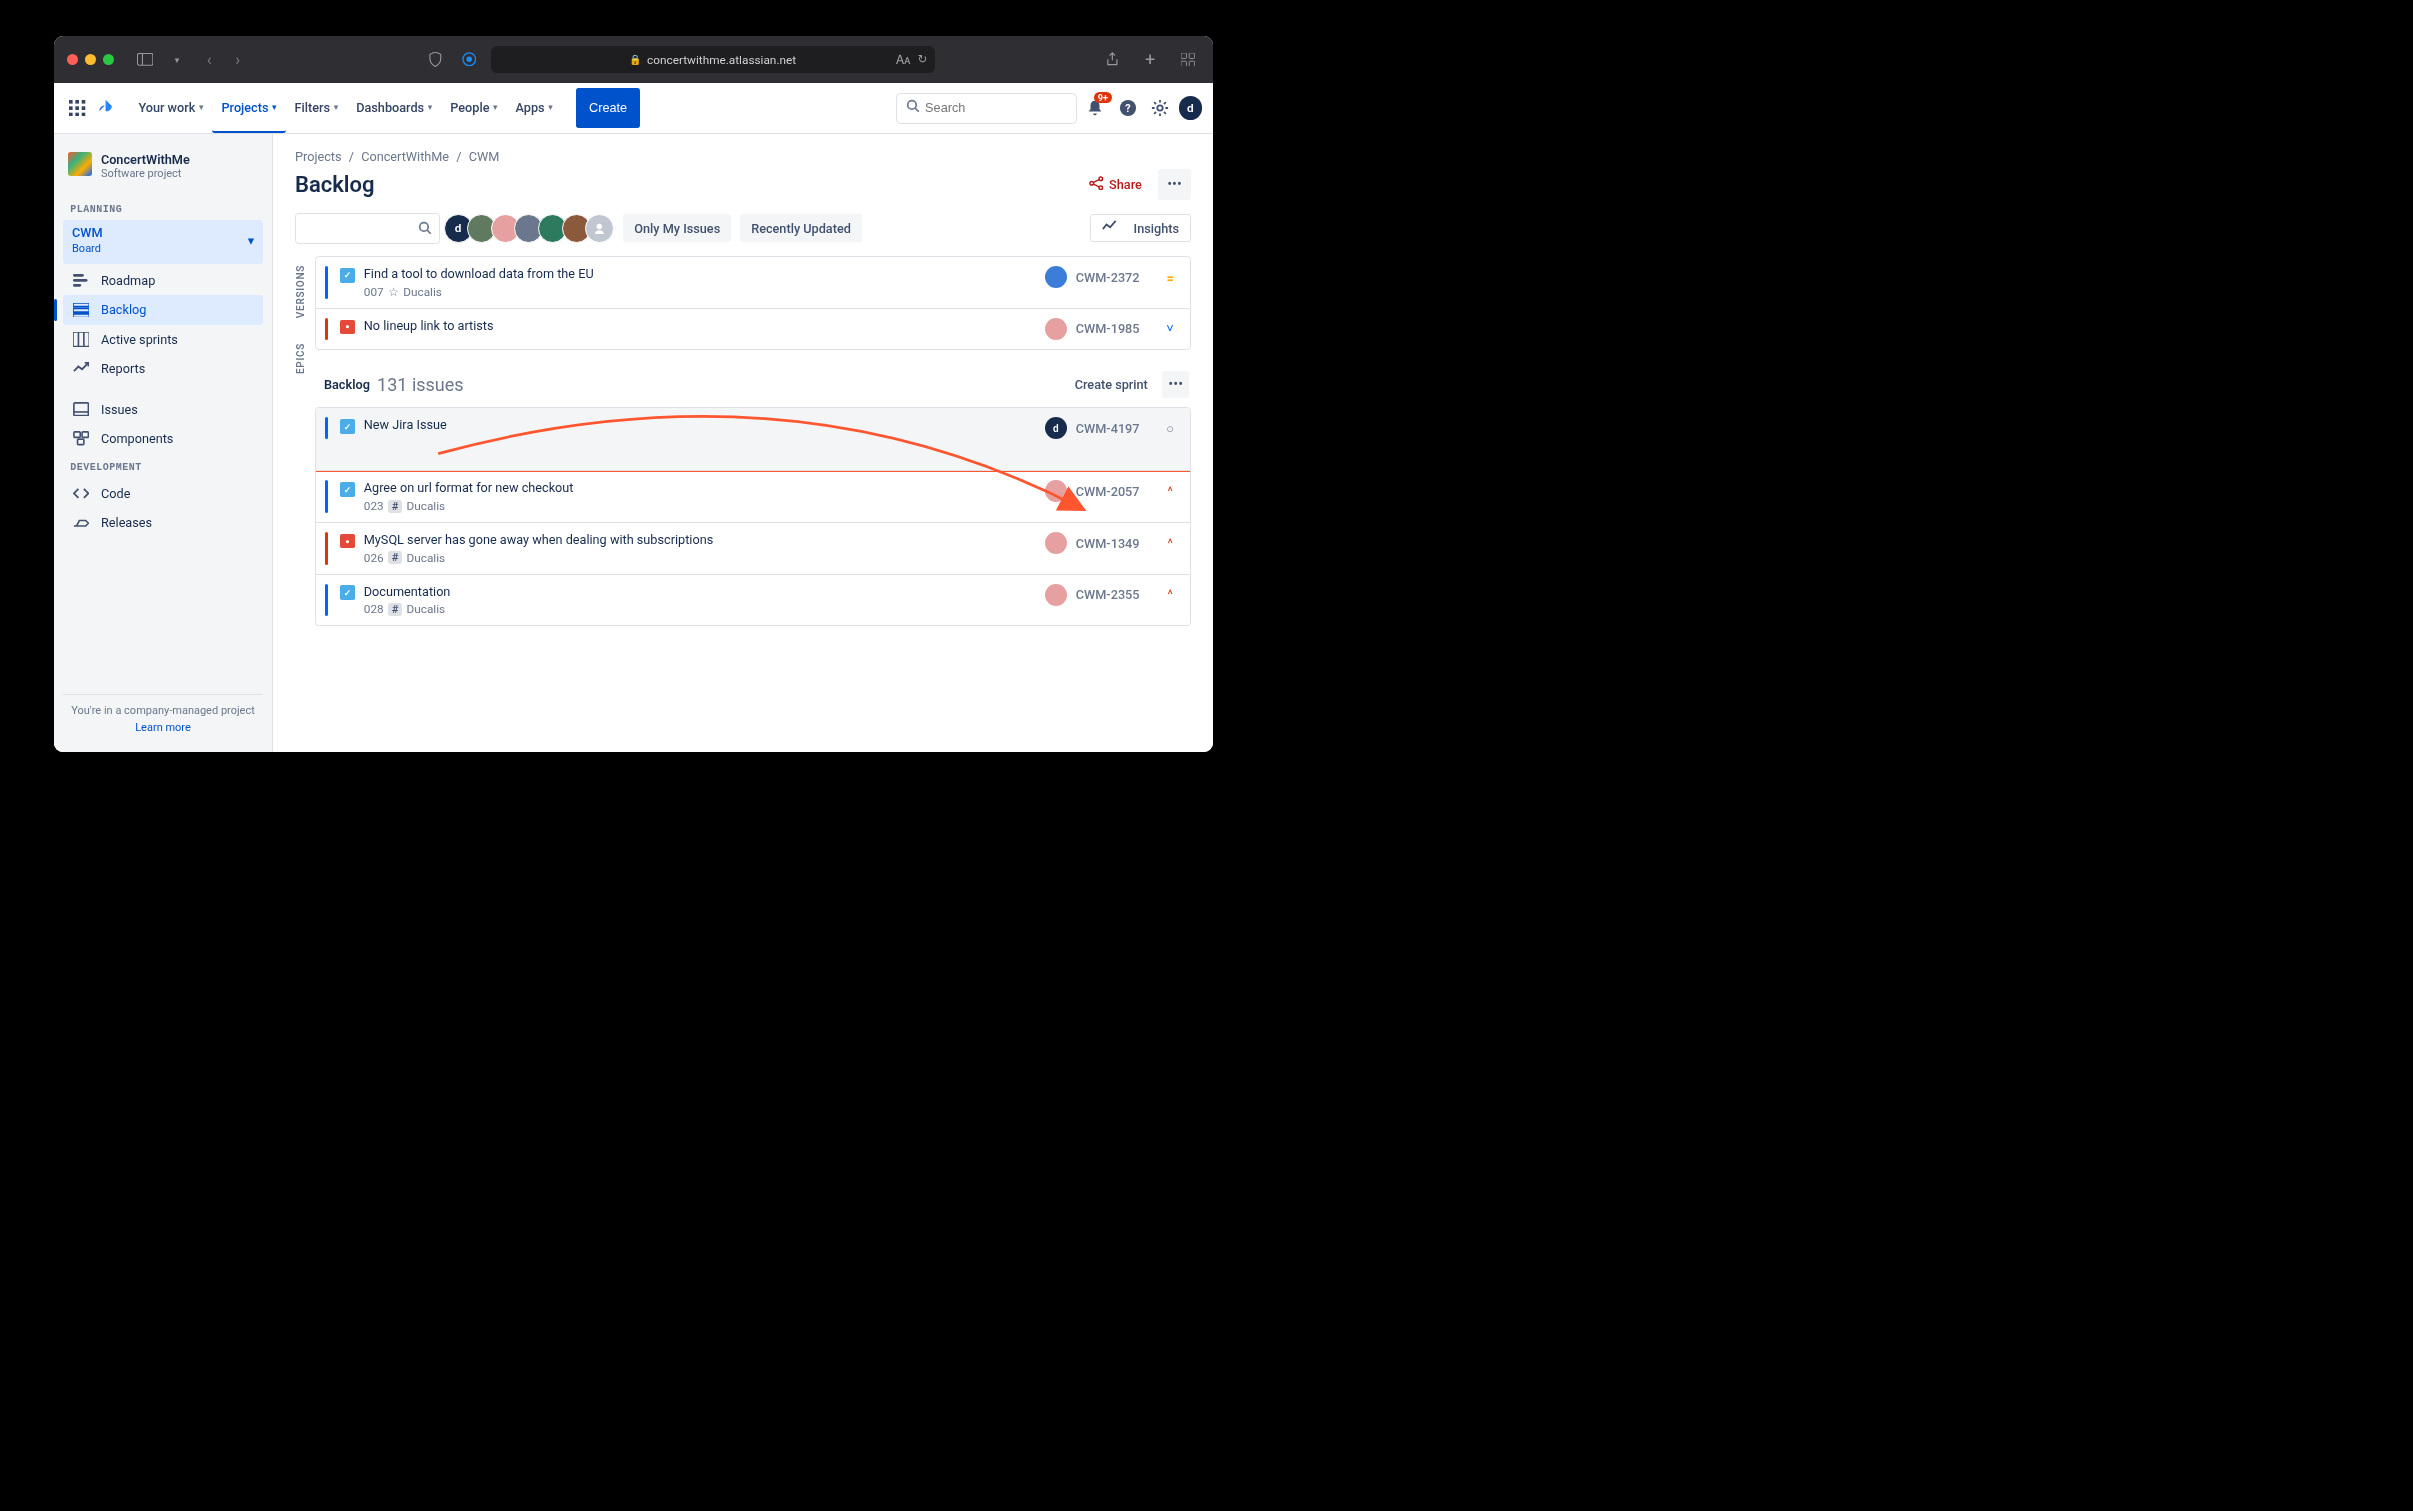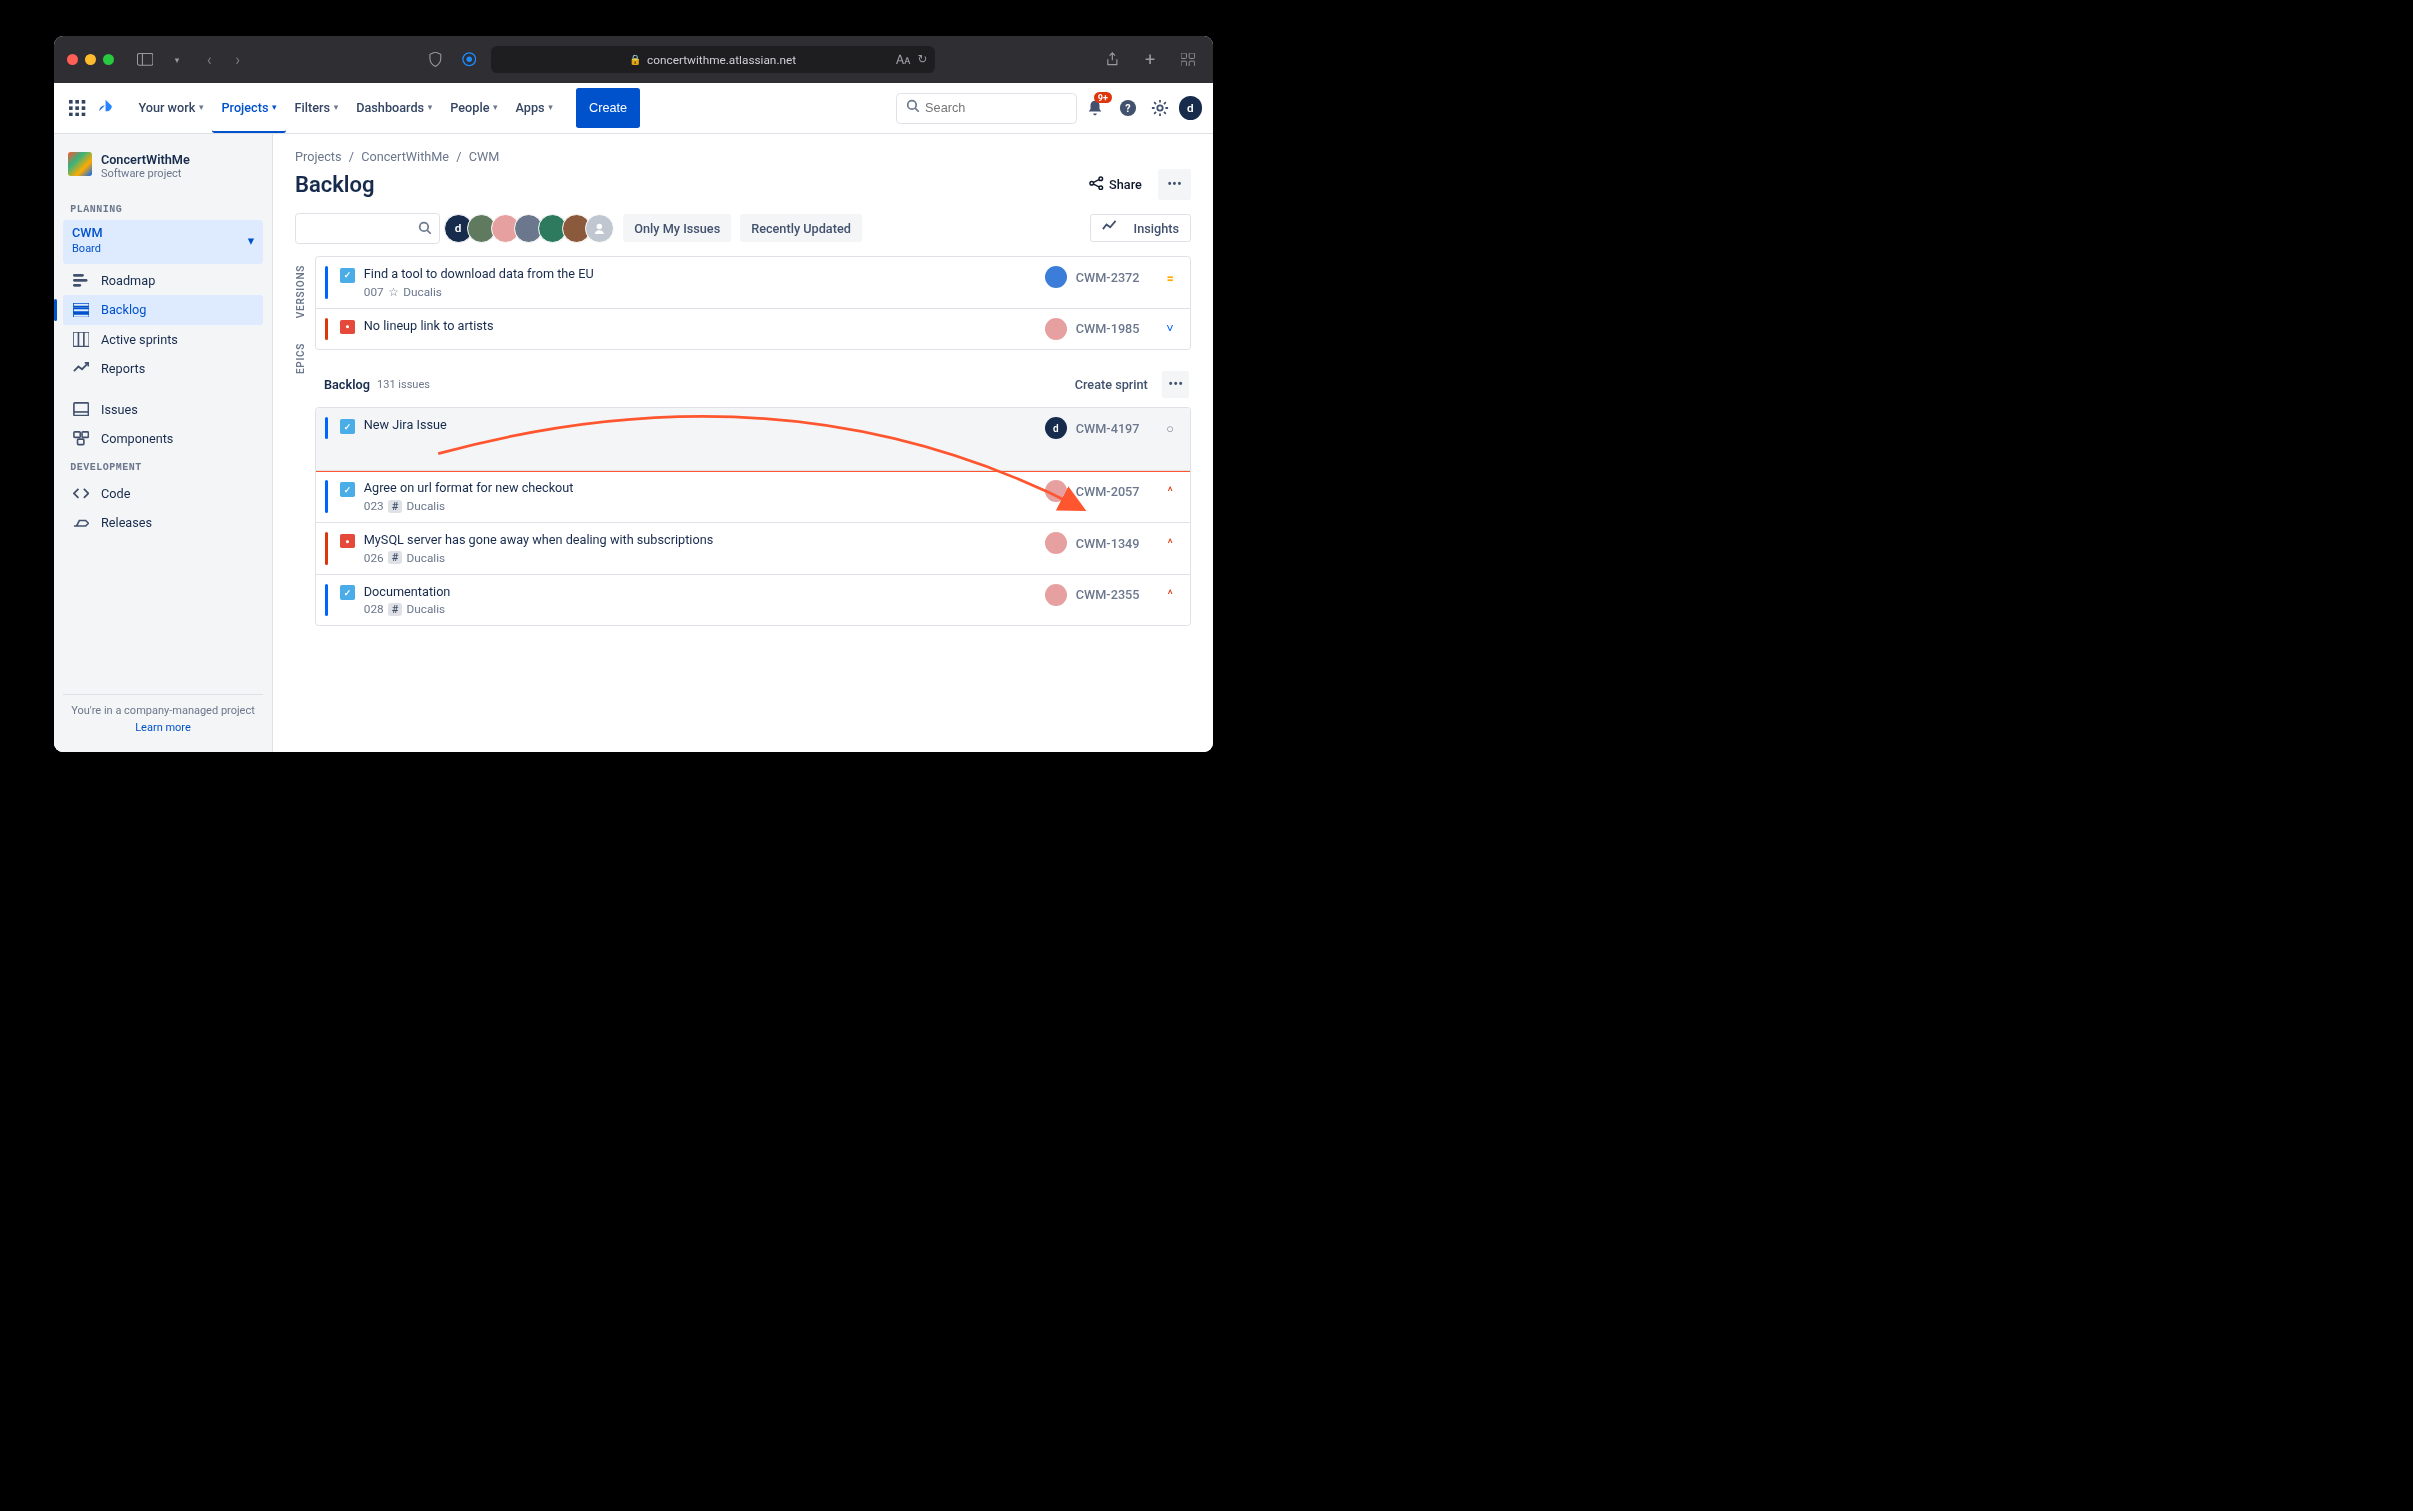--- a/index.html
+++ b/index.html
@@ -115,21 +115,21 @@
 .sb-cwm .caret { position:absolute; right:9px; top:12.7px; color:#0052cc; }
 .sb-footer { margin-top:auto; border-top:0.9px solid #dfe1e6; padding:9px 3.6px; text-align:center; font-size:11px; color:#6b778c; }
 .sb-footer a { color:#0052cc; text-decoration:none; display:block; margin-top:3.6px; }
 
 .main { flex:1; display:flex; flex-direction:column; padding:14.5px 22px 0 22px; overflow:hidden; position:relative; }
 .breadcrumb { font-size:12.7px; color:#6b778c; display:flex; gap:7.2px; align-items:center; }
 .breadcrumb a { color:#6b778c; text-decoration:none; }
 .page-title-row { display:flex; align-items:center; justify-content:space-between; margin:5.4px 0 12.7px 0; }
 .page-title { font-size:22px; font-weight:600; color:#172b4d; }
 .title-actions { display:flex; gap:7.2px; align-items:center; }
-.share-btn { display:flex; gap:5.4px; align-items:center; color:#0f172a; font-size:12.7px; font-weight:500; padding:5.4px 9px; }
+.share-btn { display:flex; gap:5.4px; align-items:center; color:#b91c1c; font-size:12.7px; font-weight:500; padding:5.4px 9px; }
 .more-btn { width:33px; height:31px; background:#f4f5f7; border-radius:2.7px; display:flex; align-items:center; justify-content:center; color:#42526e; }
 
 .filter-row { display:flex; align-items:center; gap:9px; margin-bottom:12.7px; }
 .issue-search { width:145px; height:31px; border:1.8px solid #dfe1e6; border-radius:3.6px; display:flex; align-items:center; padding:0 7.2px; color:#6b778c; justify-content:flex-end; }
 .avatars { display:flex; }
 .av { width:29px; height:29px; border-radius:50%; border:1.8px solid #fff; margin-left:-5.4px; background:#ccc; display:flex; align-items:center; justify-content:center; font-size:11.8px; color:#fff; font-weight:600; }
 .pill-btn { background:#f4f5f7; border-radius:2.7px; padding:6.3px 11px; font-size:12.7px; color:#42526e; font-weight:500; }
 .insights-btn { margin-left:auto; border:0.9px solid #dfe1e6; border-radius:2.7px; padding:5.4px 11px; display:flex; gap:17px; align-items:center; color:#42526e; font-size:12.7px; font-weight:500; }
 
 .content-row { flex:1; display:flex; gap:9px; min-height:0; }
@@ -153,21 +153,21 @@
 .issue-sub { font-size:11.8px; color:#6b778c; margin-top:3.6px; display:flex; gap:4.5px; align-items:center; }
 .chip { background:#dfe1e6; color:#42526e; border-radius:2.7px; padding:0 3.6px; font-size:11px; font-weight:500; }
 .issue-right { display:flex; align-items:center; gap:9px; }
 .assignee { width:22px; height:22px; border-radius:50%; background:#ccc; display:flex; align-items:center; justify-content:center; font-size:10px; font-weight:600; color:#fff; }
 .issue-key { font-size:12.7px; color:#6b778c; font-weight:500; width:78px; }
 .prio { width:14.5px; text-align:center; font-size:12.7px; }
 .prio .two-lines { display:inline-flex; flex-direction:column; line-height:3.6px; }
 
 .backlog-header { display:flex; align-items:center; gap:7.2px; padding:3.6px 1.8px 9px 9px; }
 .backlog-header .title { font-weight:600; font-size:12.7px; color:#172b4d; }
-.backlog-header .count { font-size:11px; color:#6b778c; }
+.backlog-header .count { font-size:18px; color:#6b778c; }
 .backlog-header .spacer { flex:1; }
 .create-sprint { font-size:12.7px; color:#42526e; font-weight:500; }
 .bh-more { width:27px; height:27px; background:#f4f5f7; border-radius:2.7px; display:flex; align-items:center; justify-content:center; color:#42526e; margin-left:7.2px; }
 
 .highlighted-row { outline:2.7px solid #ff5630; outline-offset:-0.9px; background:#f4f5f7; padding-bottom:31px !important; }
 
 
 .anno-svg { position:absolute; top:0; left:0; width:100%; height:100%; pointer-events:none; z-index:50; }
 </style>
 </head>

